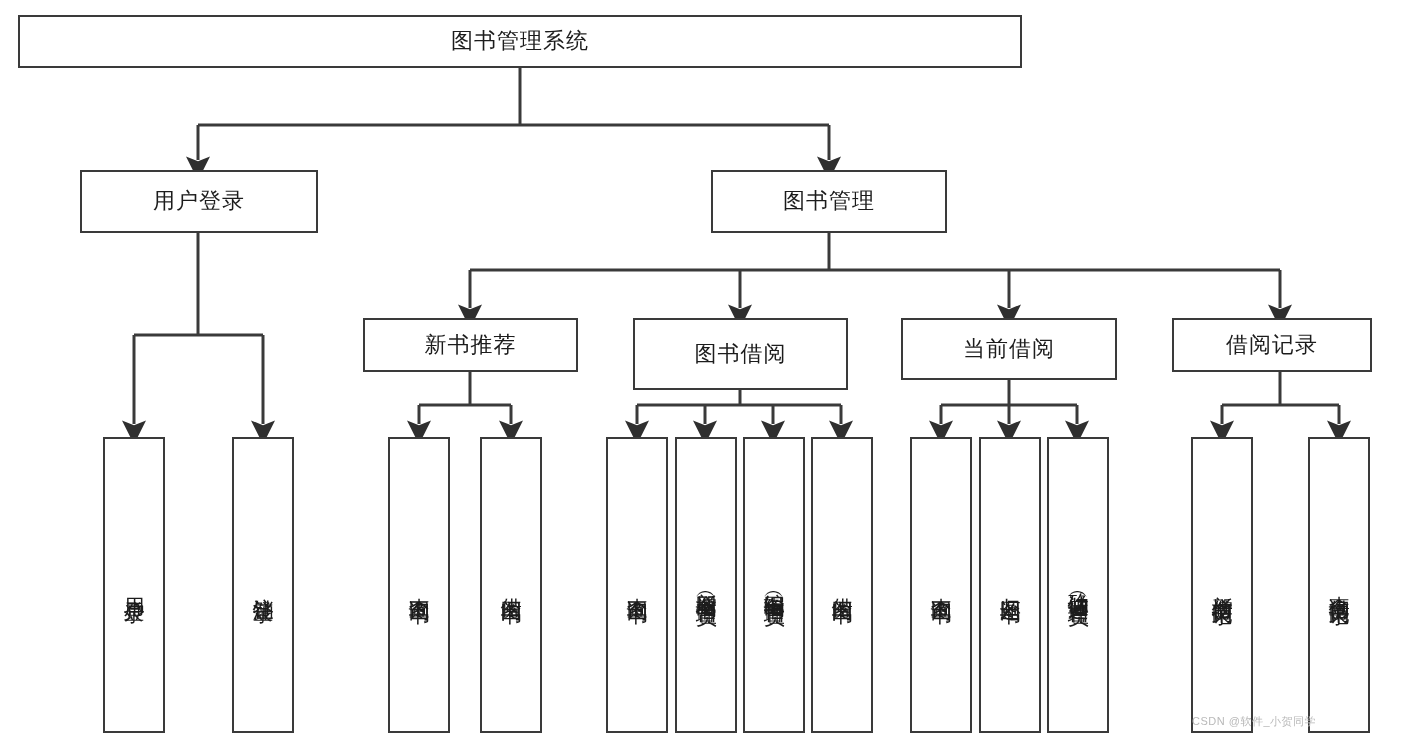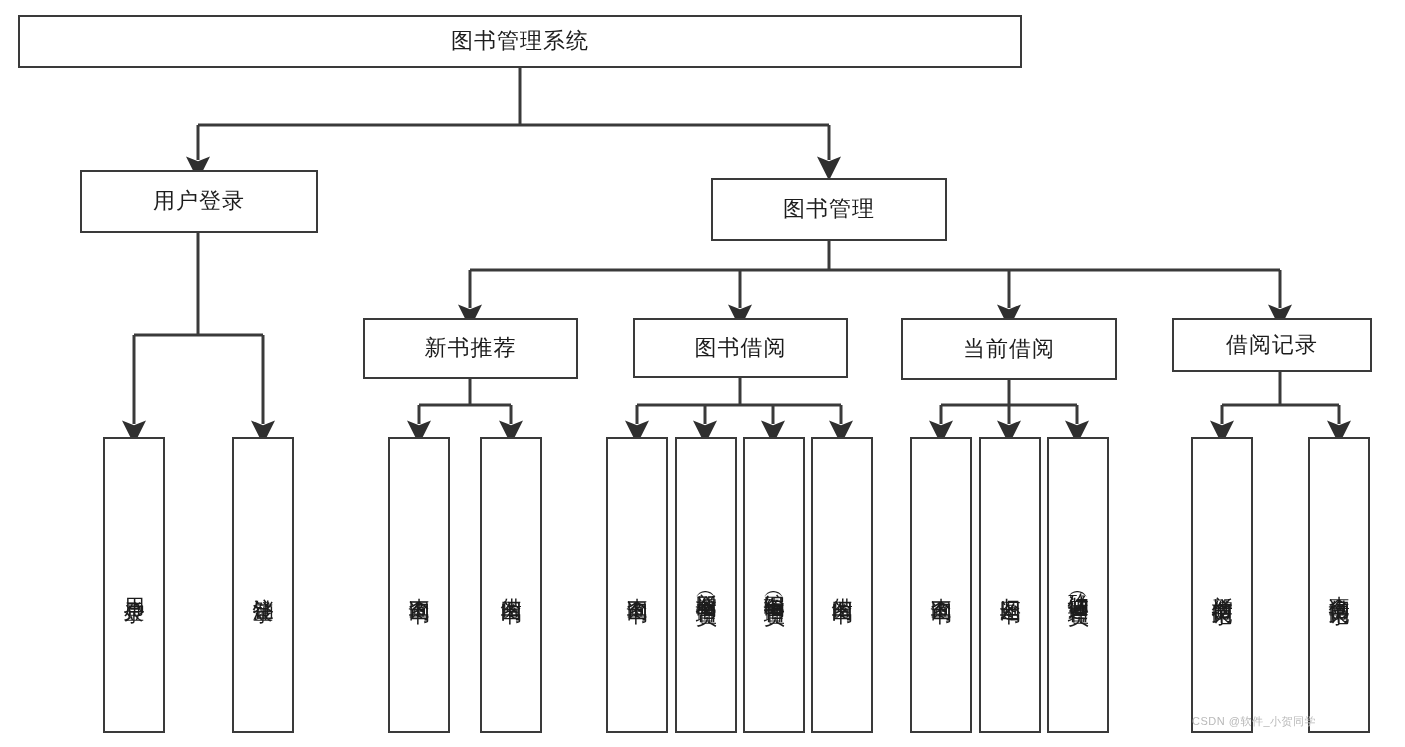--- a/index.html
+++ b/index.html
@@ -119,28 +119,28 @@
     </g>
   </svg>
 
   <div class="node horiz" style="left:18px; top:15px; width:1004px; height:53px;">
     <span>图书管理系统</span>
   </div>
 
   <div class="node horiz" style="left:80px; top:170px; width:238px; height:63px;">
     <span>用户登录</span>
   </div>
-  <div class="node horiz" style="left:711px; top:178px; width:236px; height:63px;text-align:center;">
+  <div class="node horiz" style="left:711px; top:170px; width:236px; height:63px;text-align:center;">
     <span>图书管理</span>
   </div>
 
-  <div class="node horiz" style="left:363px; top:318px; width:215px; height:61px;">
+  <div class="node horiz" style="left:363px; top:318px; width:215px; height:54px;">
     <span>新书推荐</span>
   </div>
-  <div class="node horiz" style="left:633px; top:318px; width:215px; height:60px;">
+  <div class="node horiz" style="left:633px; top:318px; width:215px; height:72px;">
     <span>图书借阅</span>
   </div>
   <div class="node horiz" style="left:901px; top:318px; width:216px; height:62px;">
     <span>当前借阅</span>
   </div>
   <div class="node horiz" style="left:1172px; top:318px; width:200px; height:54px;">
     <span>借阅记录</span>
   </div>
 
   <div class="node vert" style="left:103px; top:437px; width:62px; height:296px;">

